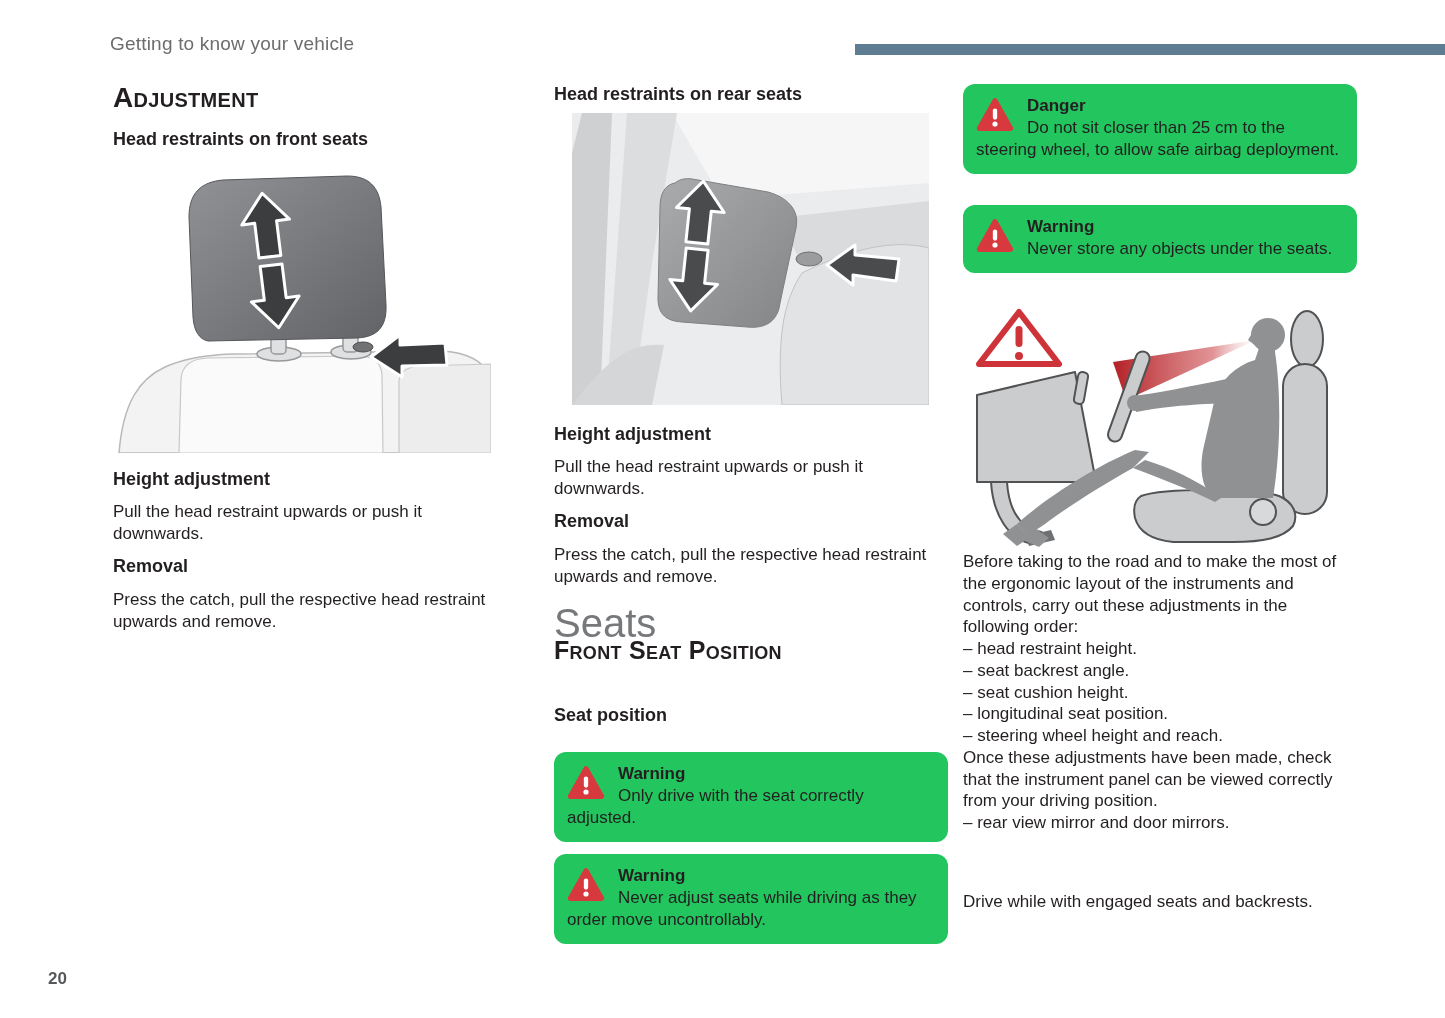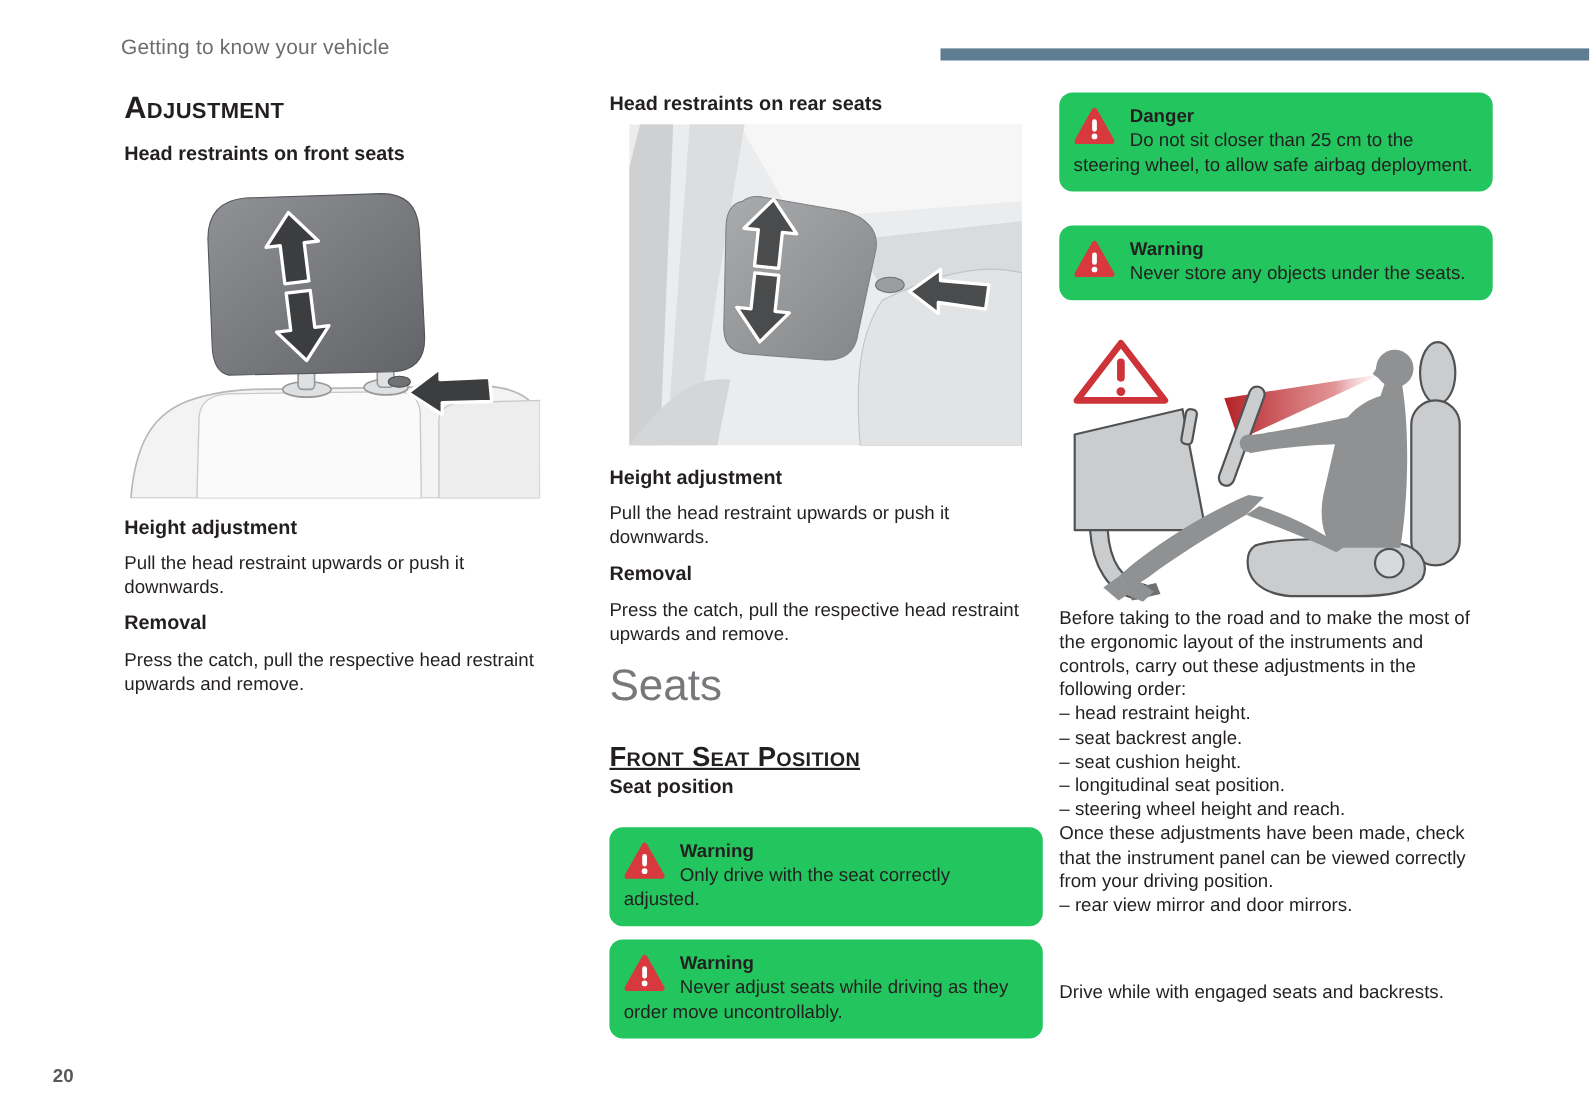--- a/index.html
+++ b/index.html
@@ -119,21 +119,21 @@
         </g>
       </svg>
     </figure>
 
     <div class="abs h-sub" style="top:340px;">Height adjustment</div>
     <div class="abs body-text" style="top:372px;">Pull the head restraint upwards or push it downwards.</div>
     <div class="abs h-sub" style="top:427px;">Removal</div>
     <div class="abs body-text" style="top:460px;">Press the catch, pull the respective head restraint upwards and remove.</div>
 
     <div class="abs h-chapter" style="top:519px;">Seats</div>
-    <div class="abs h-section" style="top:592px;font-size:25px;text-decoration:underline;">Front Seat Position</div>
+    <div class="abs h-section" style="top:554px;font-size:25px;">Front Seat Position</div>
     <div class="abs h-sub" style="top:621px;">Seat position</div>
 
     <div class="abs note-box" style="top:668px;">
       <svg class="note-icon" viewBox="0 0 44 40">
         <path d="M22,4 L40,36 L4,36 Z" fill="#d8393e" stroke="#d8393e" stroke-width="6" stroke-linejoin="round"></path>
         <rect x="19.5" y="13" width="5" height="13" rx="2.5" fill="#ffffff"></rect>
         <circle cx="22" cy="31" r="3" fill="#ffffff"></circle>
       </svg>
       <b class="note-title">Warning</b>
       <span>Only drive with the seat correctly adjusted.</span>

